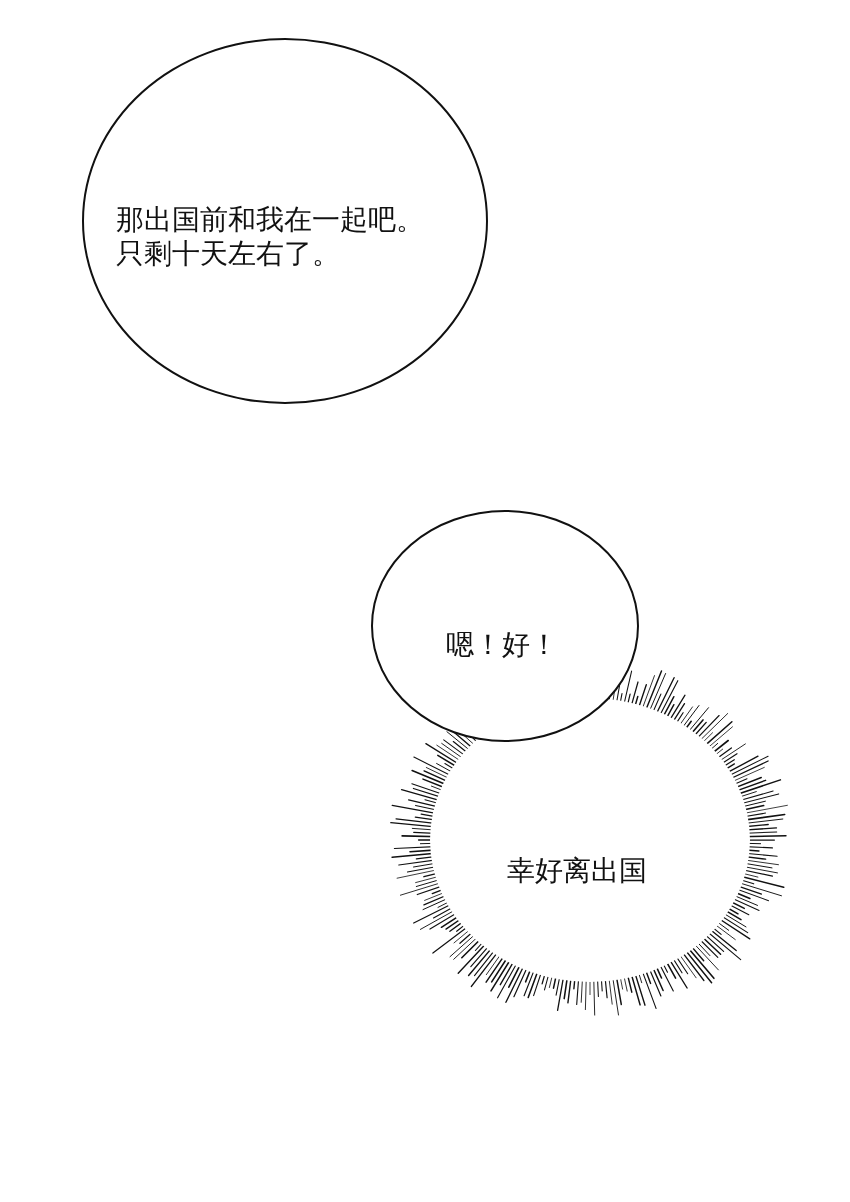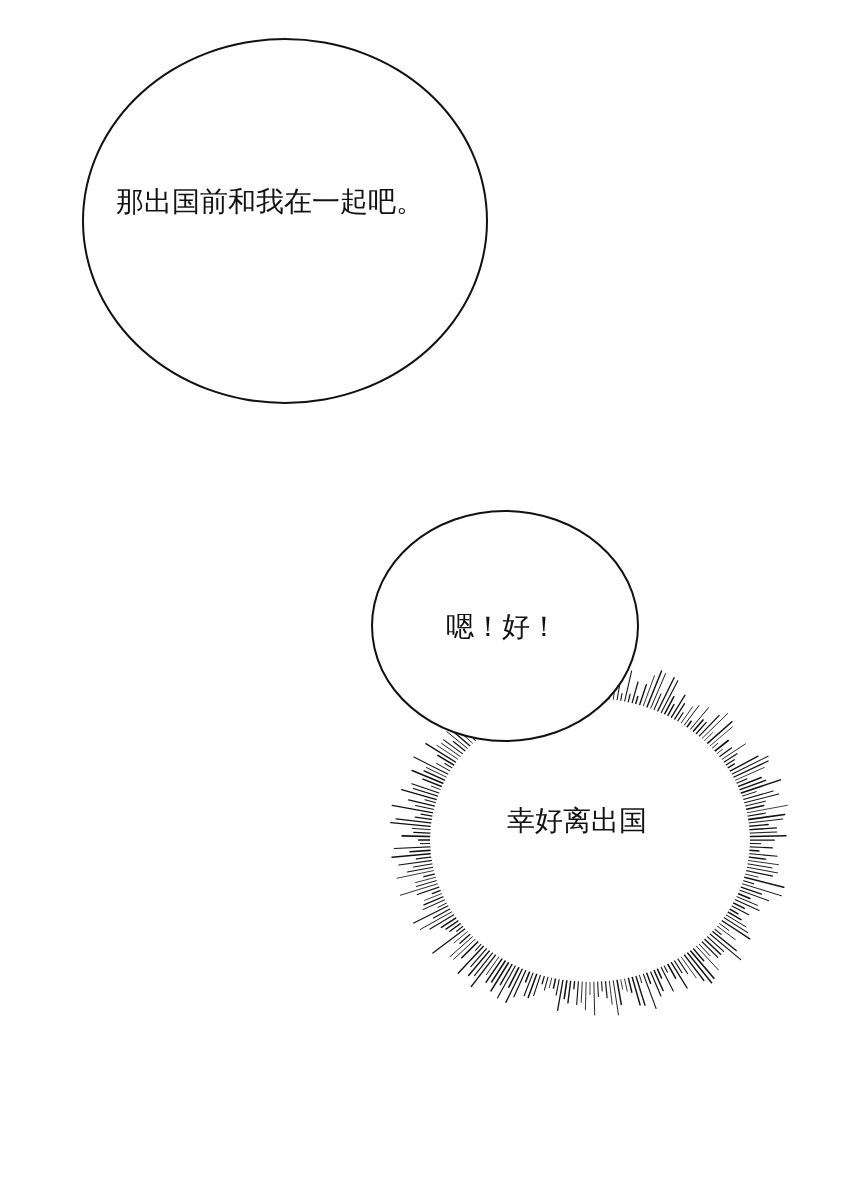--- a/index.html
+++ b/index.html
@@ -1,21 +1,21 @@
 <!DOCTYPE html>
 <html><head>
   <meta charset="utf-8">
   <style>
     html, body { margin: 0; padding: 0; background: #ffffff; }
     body { width: 850px; height: 1202px; position: relative; overflow: hidden;
            font-family: "DejaVu Sans", sans-serif; color: #111; }
     .bubble { position: absolute; box-sizing: border-box; }
     .oval { border: 2px solid #111; border-radius: 50%; background: #fff; }
     .text { position: absolute; font-size: 28px; line-height: 34px; color: #111;
-            white-space: nowrap; letter-spacing: 0px; }
+            white-space: nowrap; letter-spacing: 0px; margin-top: 18px; }
     #burst-svg { position: absolute; left: 0; top: 0; }
   </style>
 </head>
 <body>
 
 <svg id="burst-svg" width="850" height="1202">
   <g id="burst-lines" stroke="#111" stroke-linecap="round">
       <line x1="774.4" y1="840.0" x2="740.0" y2="840.0" stroke-width="1.25"></line>
       <line x1="760.6" y1="843.7" x2="740.0" y2="843.2" stroke-width="1.00"></line>
       <line x1="772.4" y1="847.9" x2="739.8" y2="846.4" stroke-width="1.21"></line>
@@ -276,22 +276,23 @@
       <line x1="776.4" y1="827.9" x2="739.6" y2="830.4" stroke-width="1.45"></line>
       <line x1="776.8" y1="831.9" x2="739.8" y2="833.6" stroke-width="1.04"></line>
       <line x1="786.0" y1="835.8" x2="740.0" y2="836.8" stroke-width="1.40"></line>
     </g>
   <ellipse cx="590" cy="840" rx="160" ry="142" fill="#fff"></ellipse>
 </svg>
 
 <div class="bubble oval" style="left:82px; top:38px; width:406px; height:366px;"></div>
 <div class="text" style="left:116px; top:185px;">
   <div>那出国前和我在一起吧。</div>
+  <div>只剩十天左右了。</div>
 </div>
 
-<div class="text" style="left:507px; top:804px;">
+<div class="text" style="left:507px; top:836px;">
   <div>幸好离出国</div>
 </div>
 
 <div class="bubble oval" style="left:371px; top:510px; width:268px; height:232px;"></div>
 <div class="text" style="left:446px; top:610px;">
   <div>嗯！好！</div>
 </div>
 
 </body></html>

